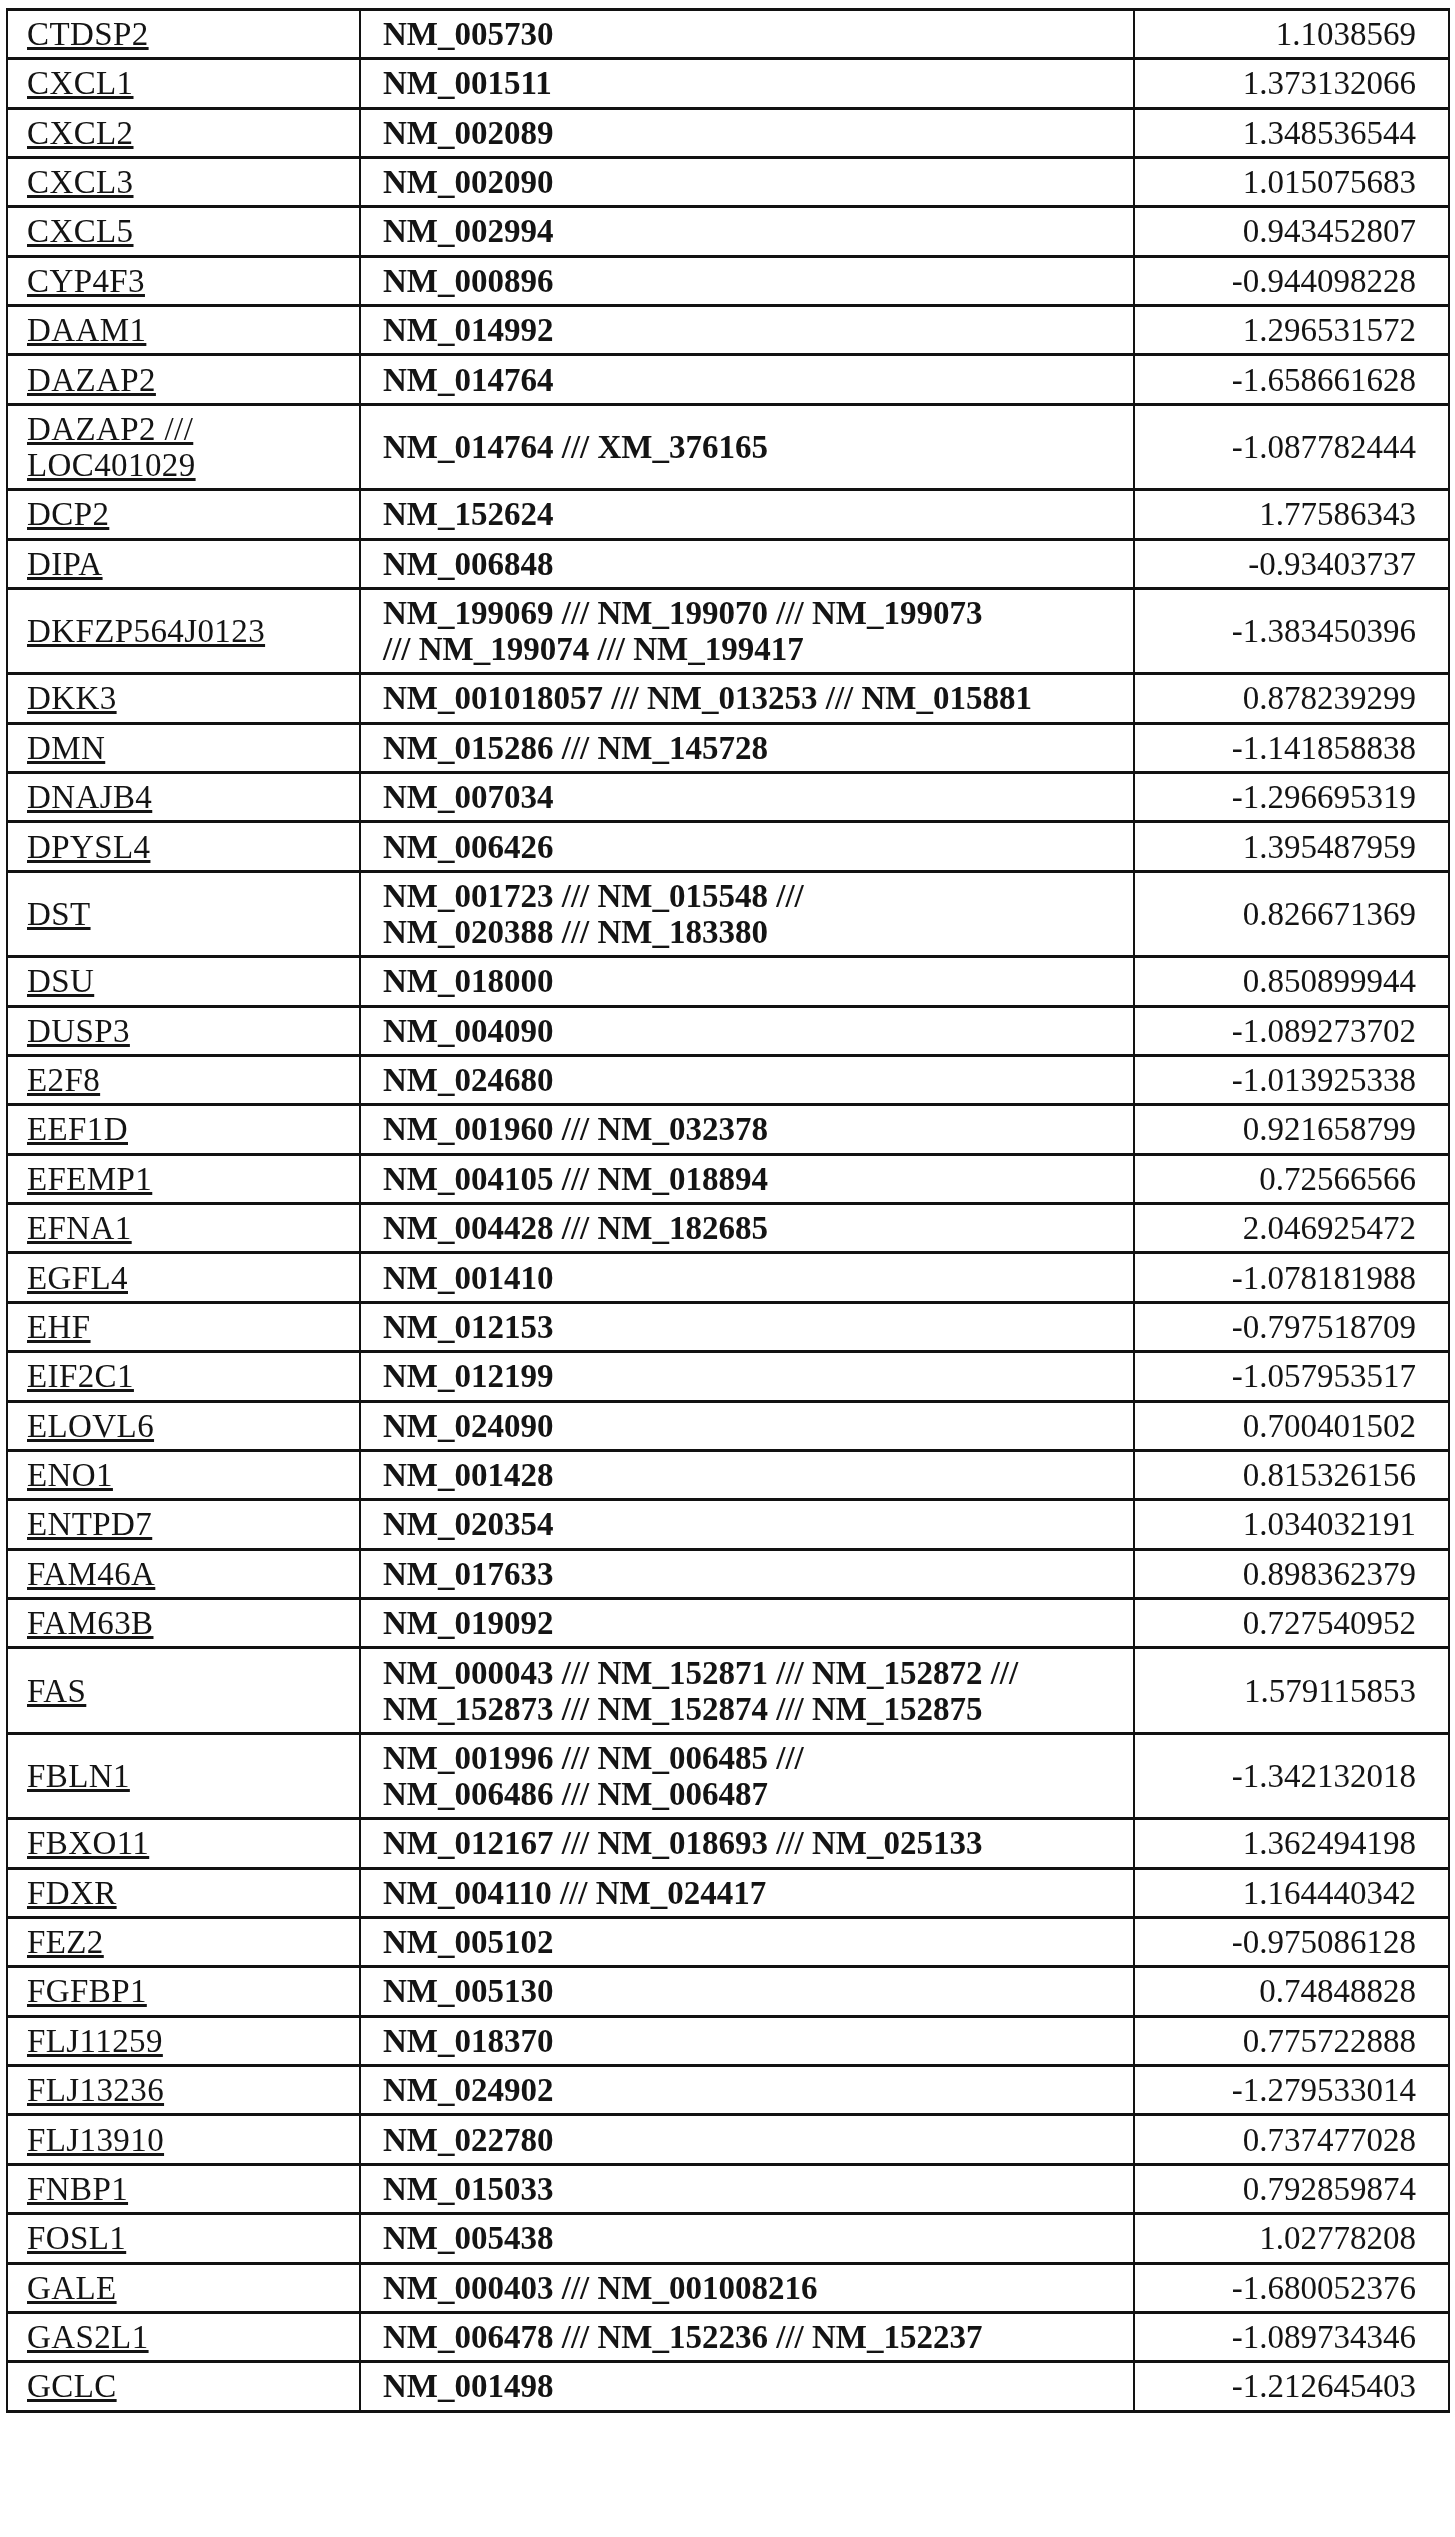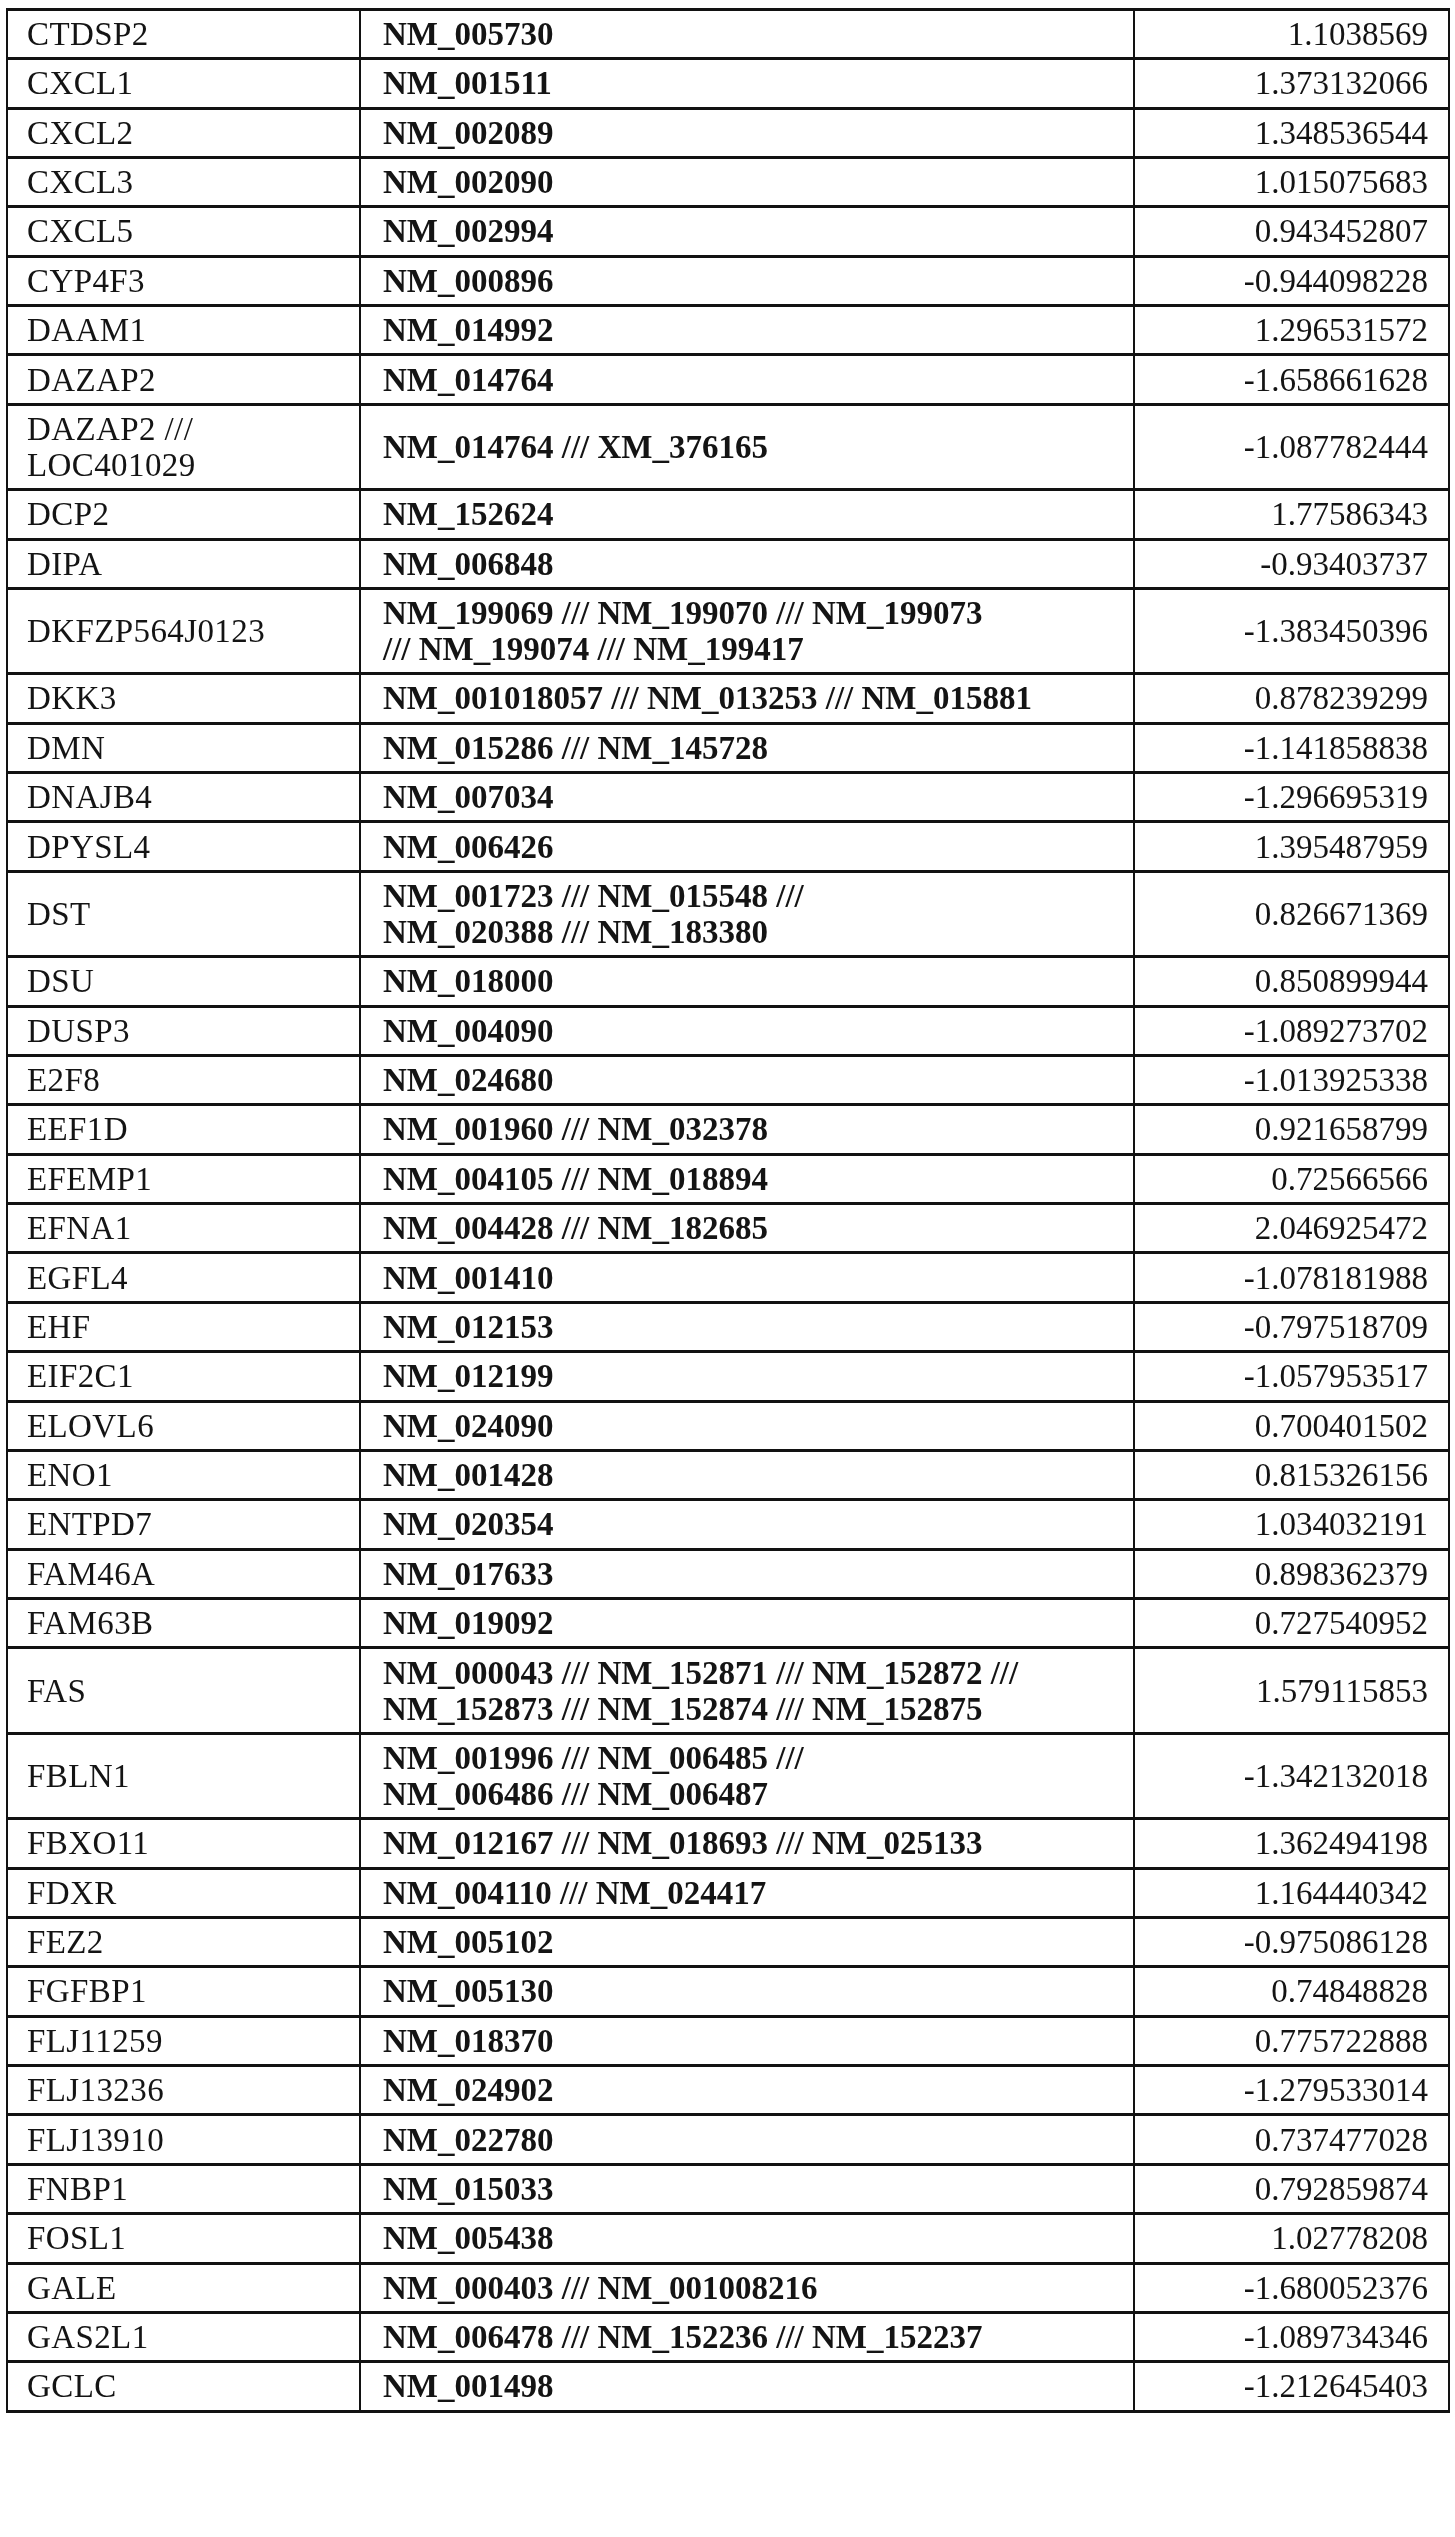--- a/index.html
+++ b/index.html
@@ -34,28 +34,29 @@
     border-bottom-width: 3.5px;
     font-size: 33px;
     line-height: 36px;
     padding: 5.2px 19px 5.2px 19px;
     vertical-align: middle;
     white-space: pre-line;
     overflow: hidden;
   }
   td.cell-gene {
     letter-spacing: 0.4px;
+    text-decoration: underline;
   }
   td.cell-acc {
     padding-left: 22px;
     font-weight: bold;
   }
   td.cell-val {
     text-align: right;
-    padding-right: 20px;
+    padding-right: 32px;
   }
   tr.row-single td { height: 36px; }
 </style>
 </head>
 <body>
 
 <div class="scan-page">
   <table class="gene-table">
     <colgroup>
       <col class="c-gene">

